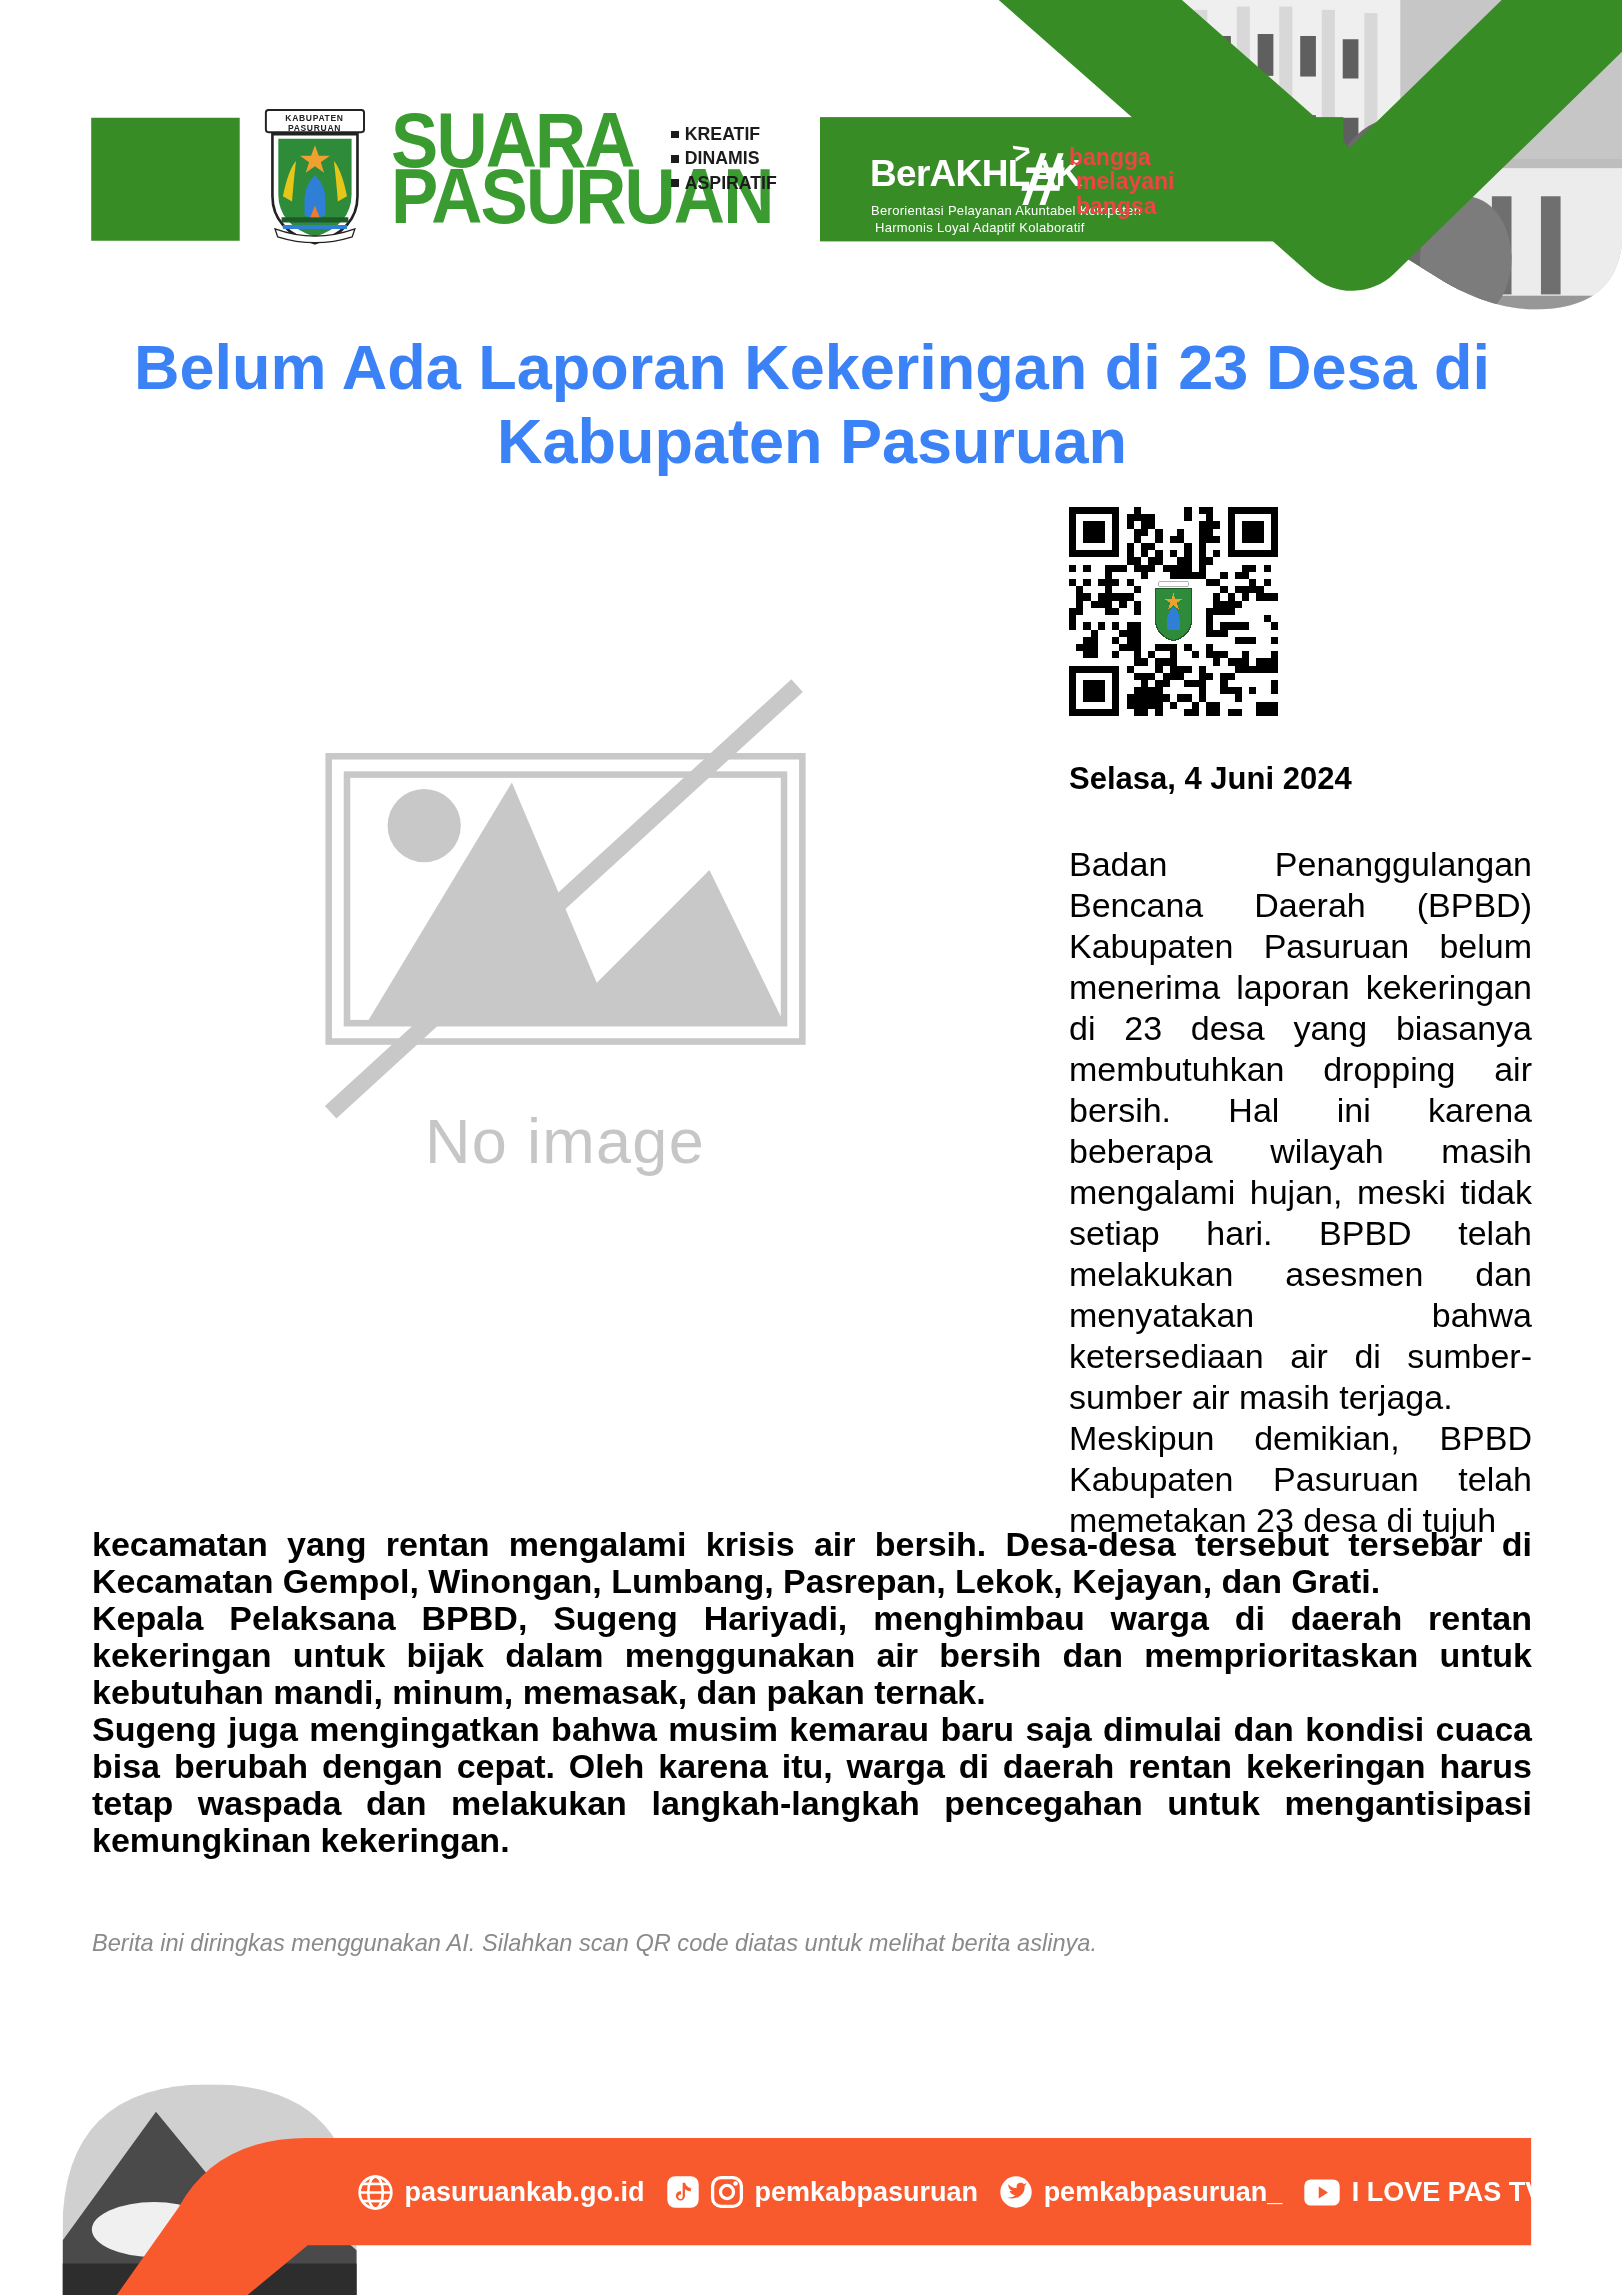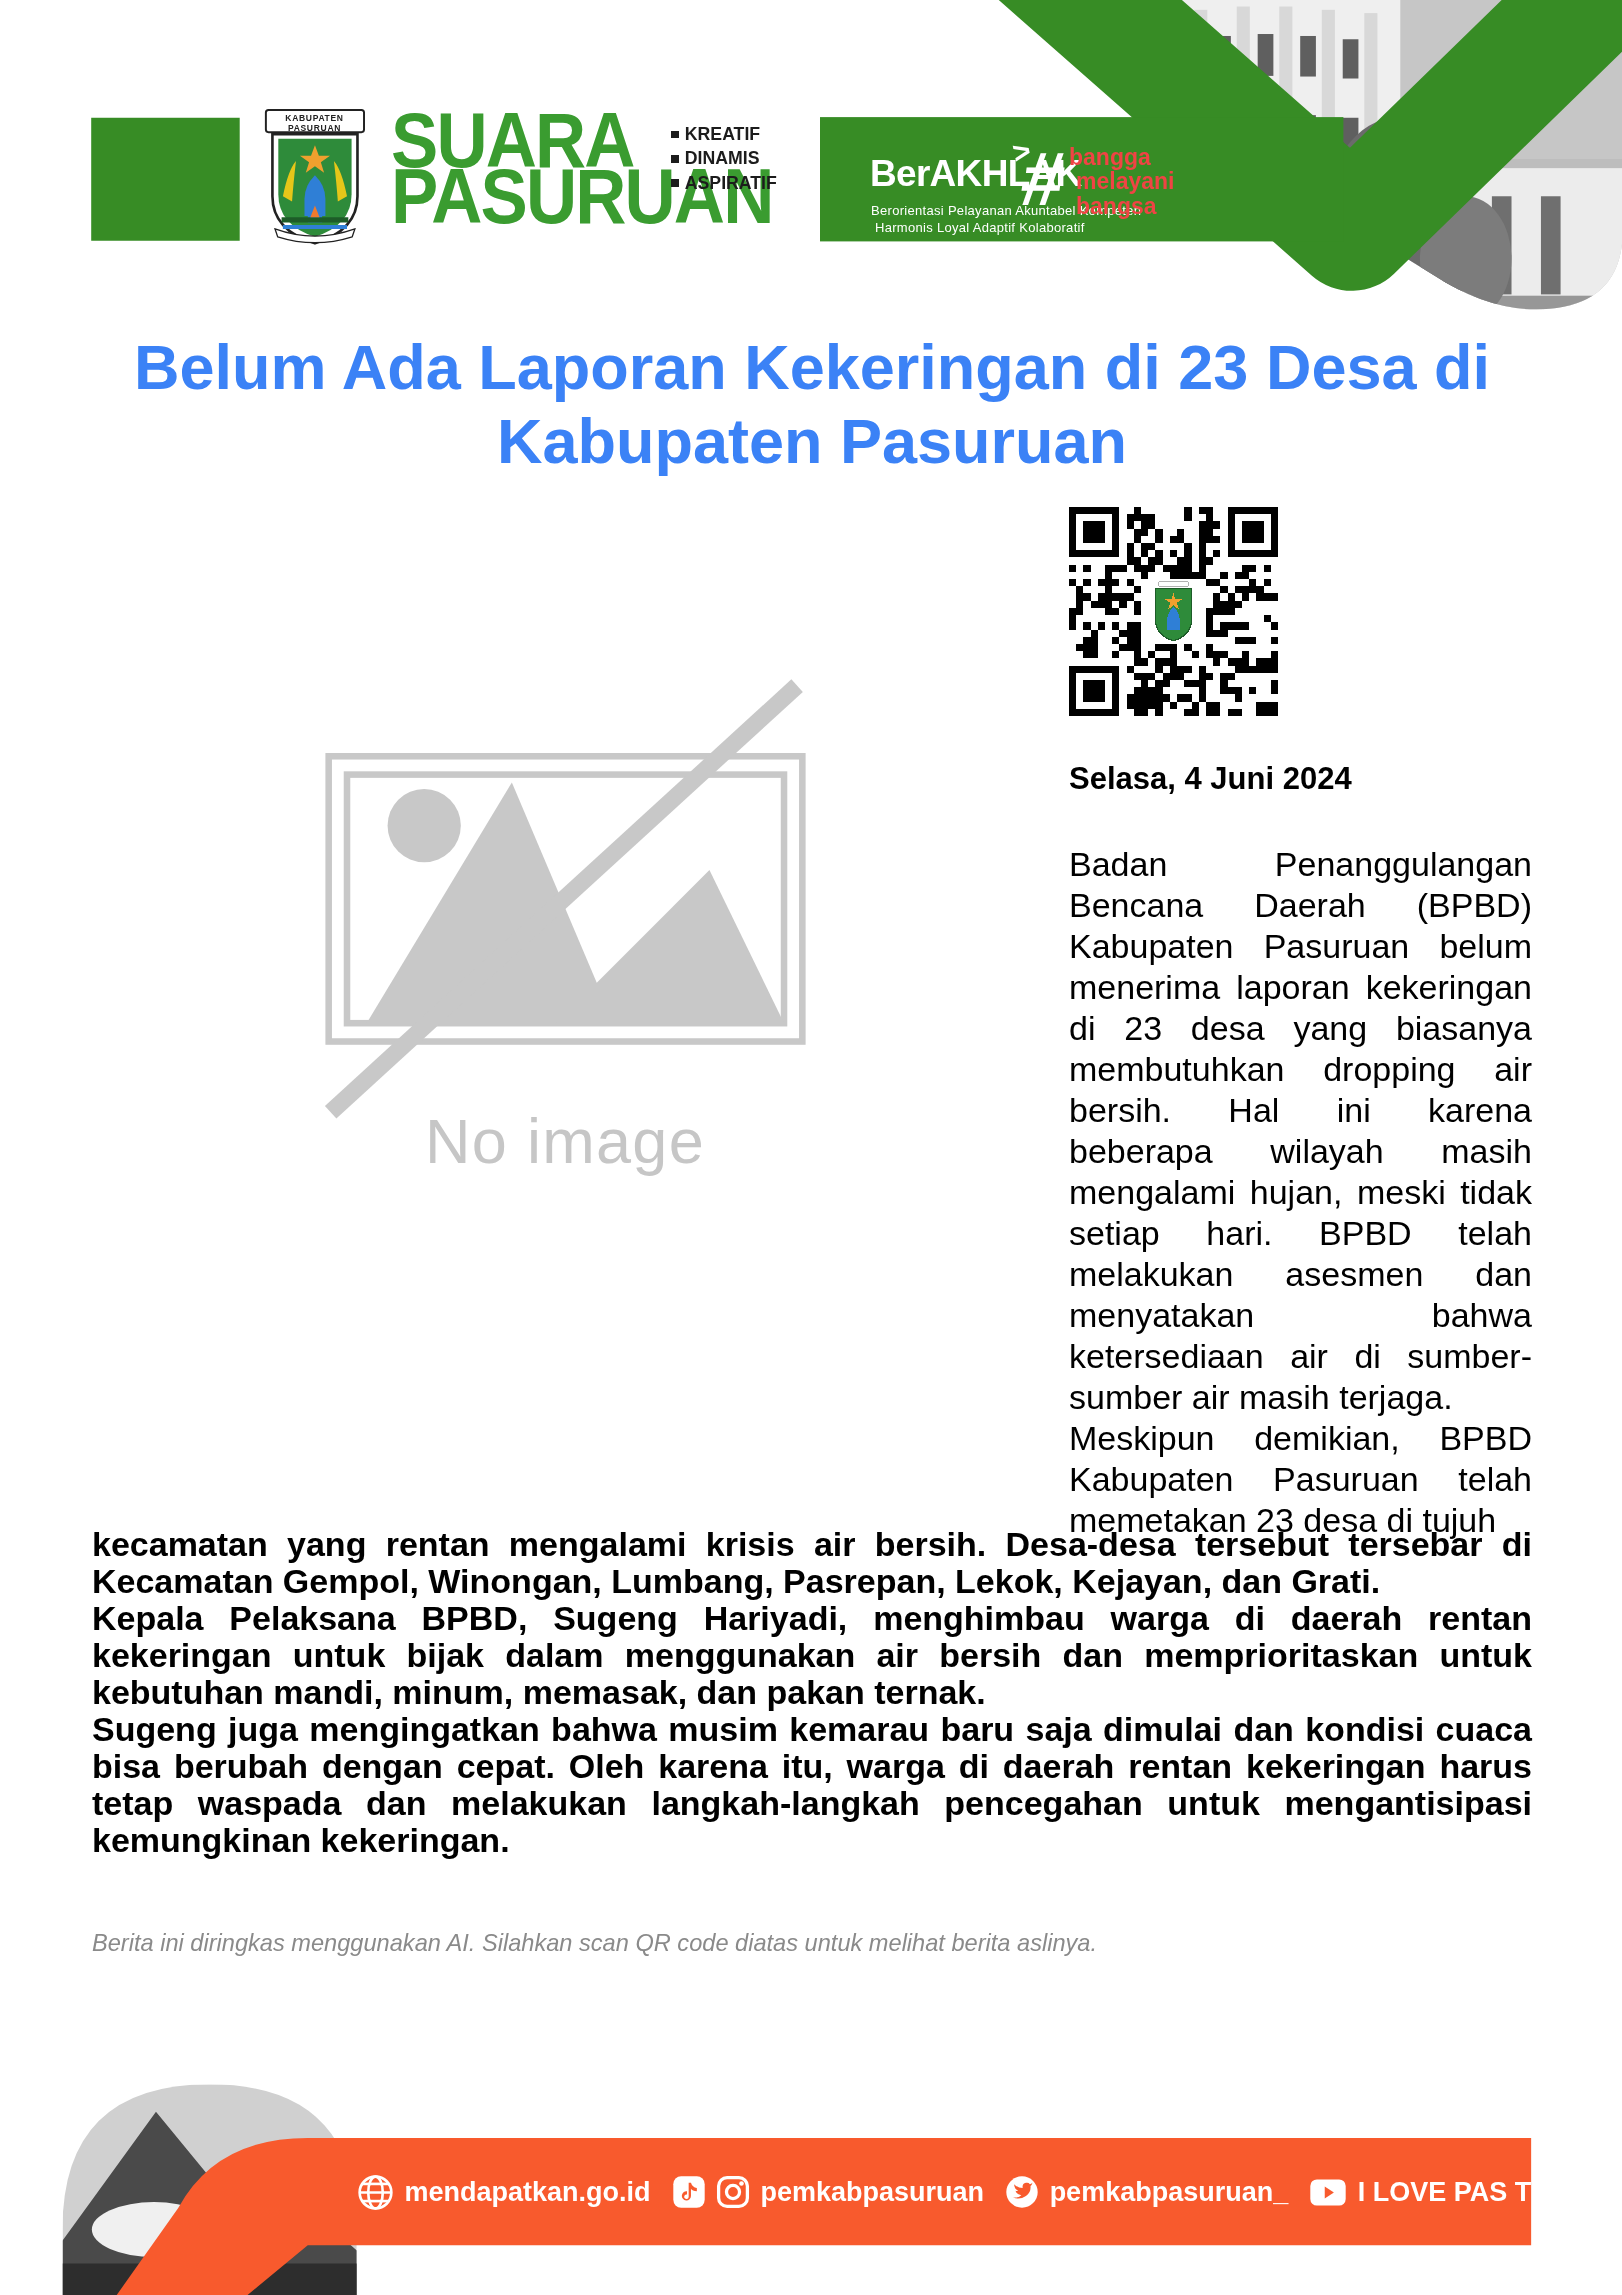--- a/index.html
+++ b/index.html
@@ -468,21 +468,21 @@
 
   <div class="layer social-row" style="left:357px;top:2167px;height:50px;">
     <div class="social-group">
       <svg width="37" height="37" viewBox="0 0 56 56">
         <circle cx="28" cy="28" r="24" fill="none" stroke="#fff" stroke-width="4"></circle>
         <ellipse cx="28" cy="28" rx="11" ry="24" fill="none" stroke="#fff" stroke-width="4"></ellipse>
         <line x1="4" y1="28" x2="52" y2="28" stroke="#fff" stroke-width="4"></line>
         <line x1="8" y1="15" x2="48" y2="15" stroke="#fff" stroke-width="4"></line>
         <line x1="8" y1="41" x2="48" y2="41" stroke="#fff" stroke-width="4"></line>
       </svg>
-      <span>mendapatkan.go.id</span>
+      <span>pasuruankab.go.id</span>
     </div>
     <div class="social-group">
       <svg width="34" height="34" viewBox="0 0 52 52">
         <rect x="2" y="2" width="48" height="48" rx="12" fill="#fff"></rect>
         <path d="M 29 12 L 29 32 A 7 7 0 1 1 23 25 L 23 30 A 3.4 3.4 0 1 0 25.5 33.5 L 25.5 12 Z M 29 12 Q 31 19 38 20 L 38 25 Q 31 24 29 21 Z" fill="#F85A2D"></path>
       </svg>
       <svg width="34" height="34" viewBox="0 0 52 52">
         <rect x="4" y="4" width="44" height="44" rx="13" fill="none" stroke="#fff" stroke-width="5"></rect>
         <circle cx="26" cy="26" r="10" fill="none" stroke="#fff" stroke-width="5"></circle>
         <circle cx="39" cy="13" r="3.5" fill="#fff"></circle>

